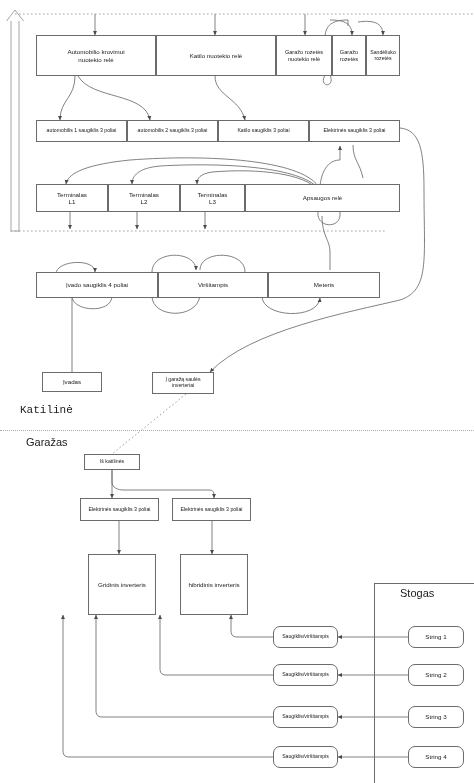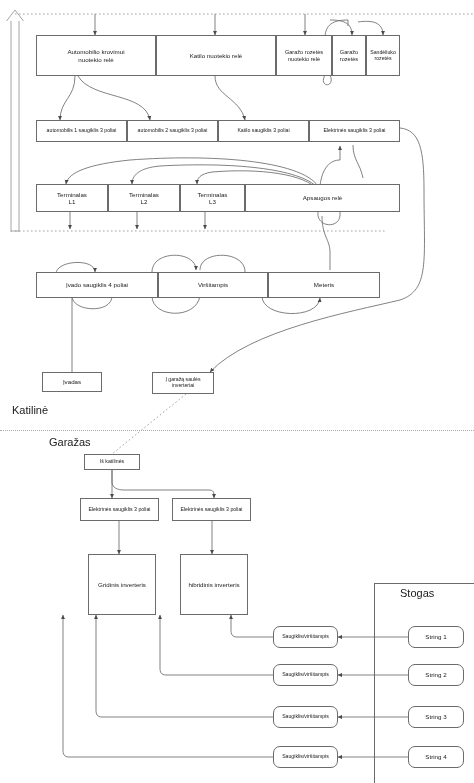--- a/index.html
+++ b/index.html
@@ -139,22 +139,22 @@
       <path d="M408,675 L338,675" marker-end="url(#arwr)"></path>
       <path d="M408,717 L338,717" marker-end="url(#arwr)"></path>
       <path d="M408,757 L338,757" marker-end="url(#arwr)"></path>
     </g>
   </svg>
 
   <div class="region-box" style="left:374px; top:583px; width:100px; height:200px;"></div>
   <div class="section-label" style="left:374px; top:587px;padding-left:26px;">Stogas</div>
 
   <div style="position:absolute; left:0; top:430px; width:474px; border-top:1px dotted #aaaaaa; z-index:1;"></div>
-  <div class="section-label" style="left:12px; top:404px;">Katilinė</div>
-  <div class="section-label" style="left:26px; top:436px;margin-left:23px;">Garažas</div>
+  <div class="section-label" style="left:20px; top:404px;font-family:Liberation Mono, monospace;">Katilinė</div>
+  <div class="section-label" style="left:26px; top:436px;">Garažas</div>
 
   <div class="node t6" style="left:36px; top:35px; width:120px; height:41px;">
     <span>
       <span>Automobilio krovimui</span>
       <span>nuotekio relė</span>
     </span>
   </div>
   <div class="node t6" style="left:156px; top:35px; width:120px; height:41px;">
     <span>Katilo nuotekio relė</span>
   </div>

